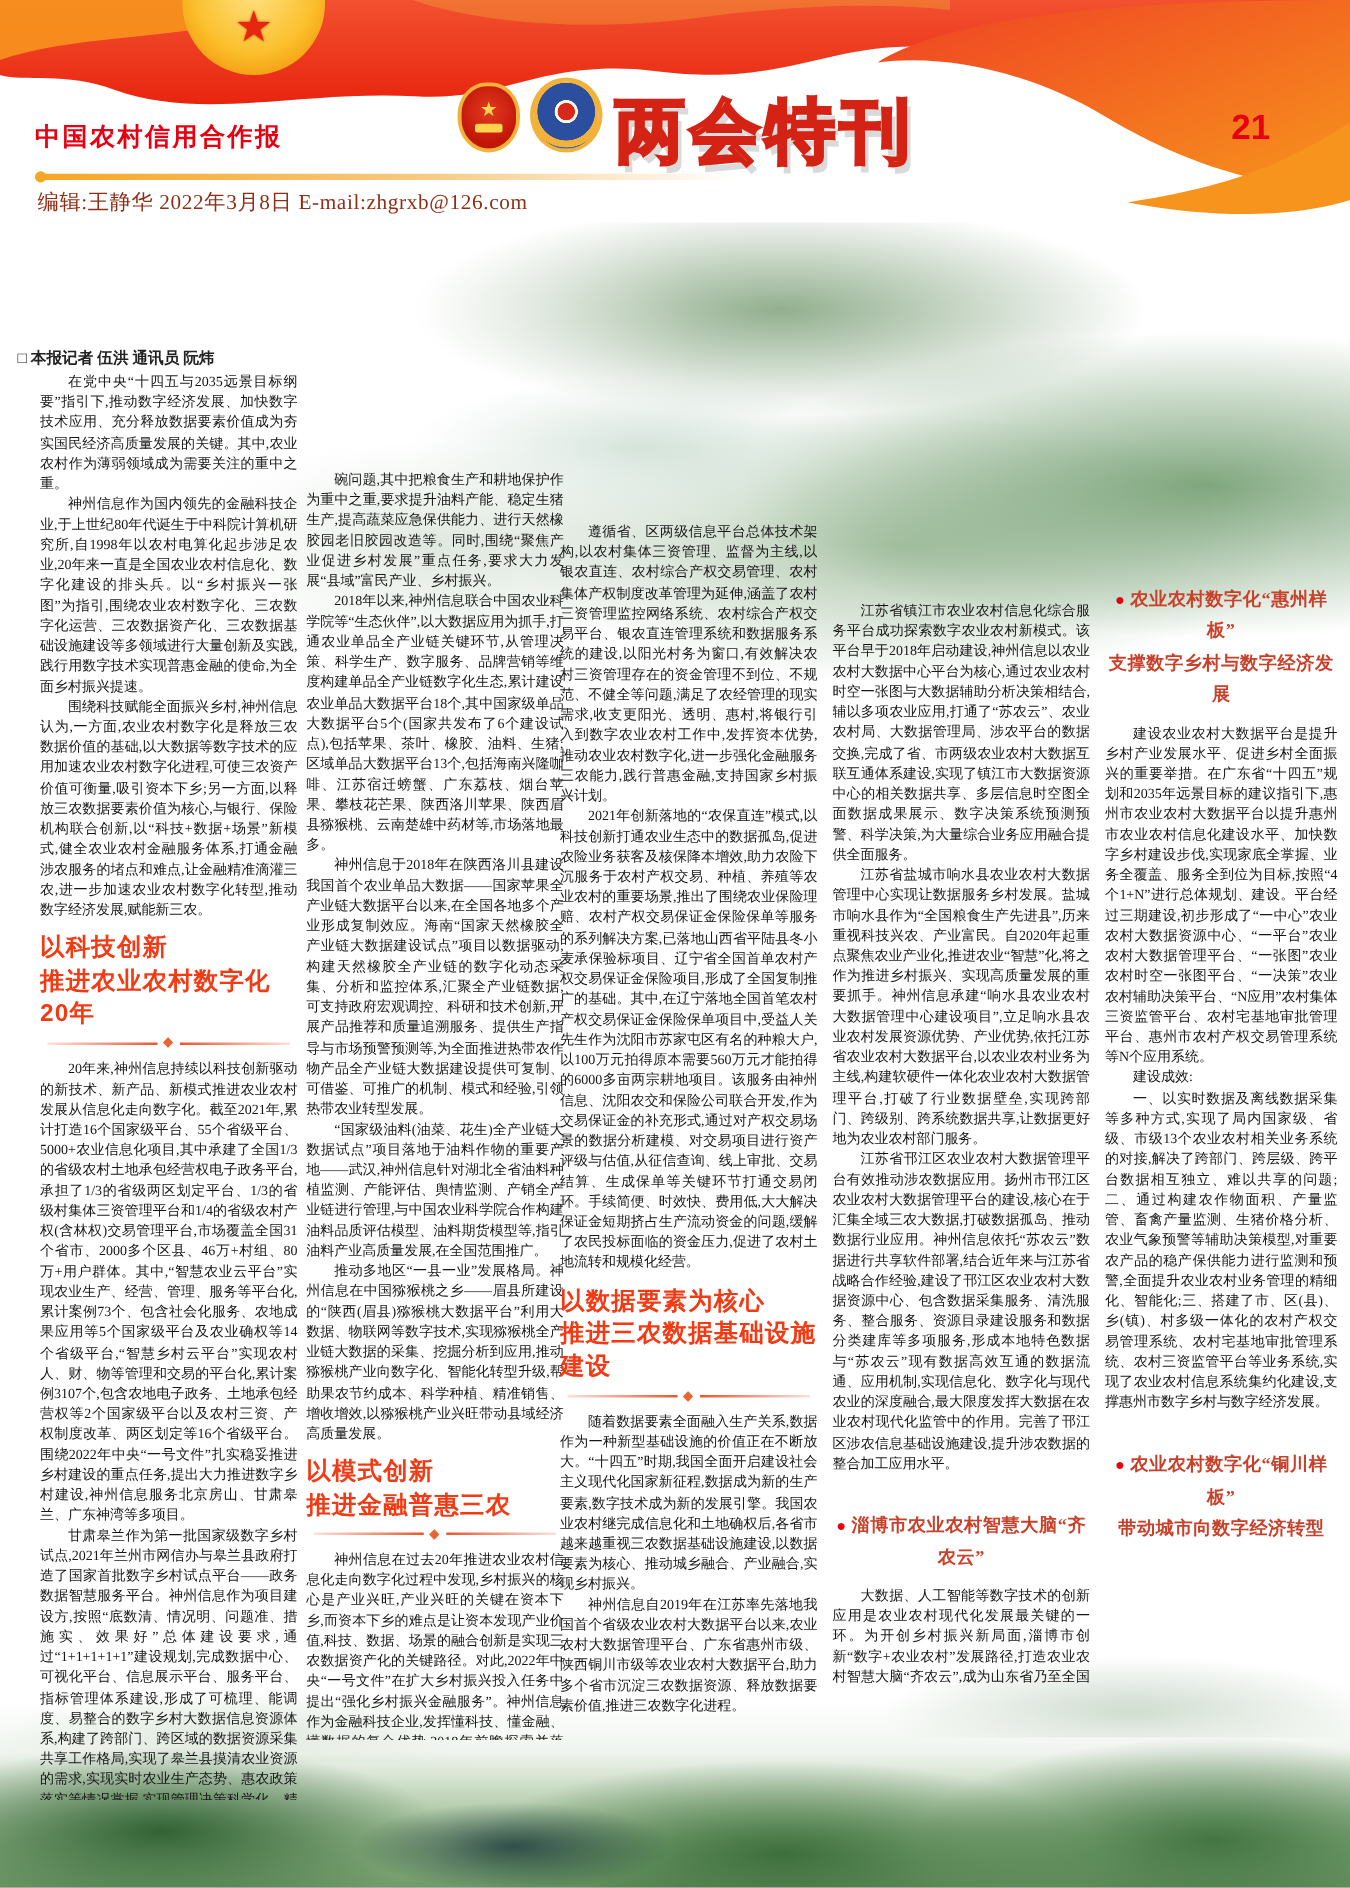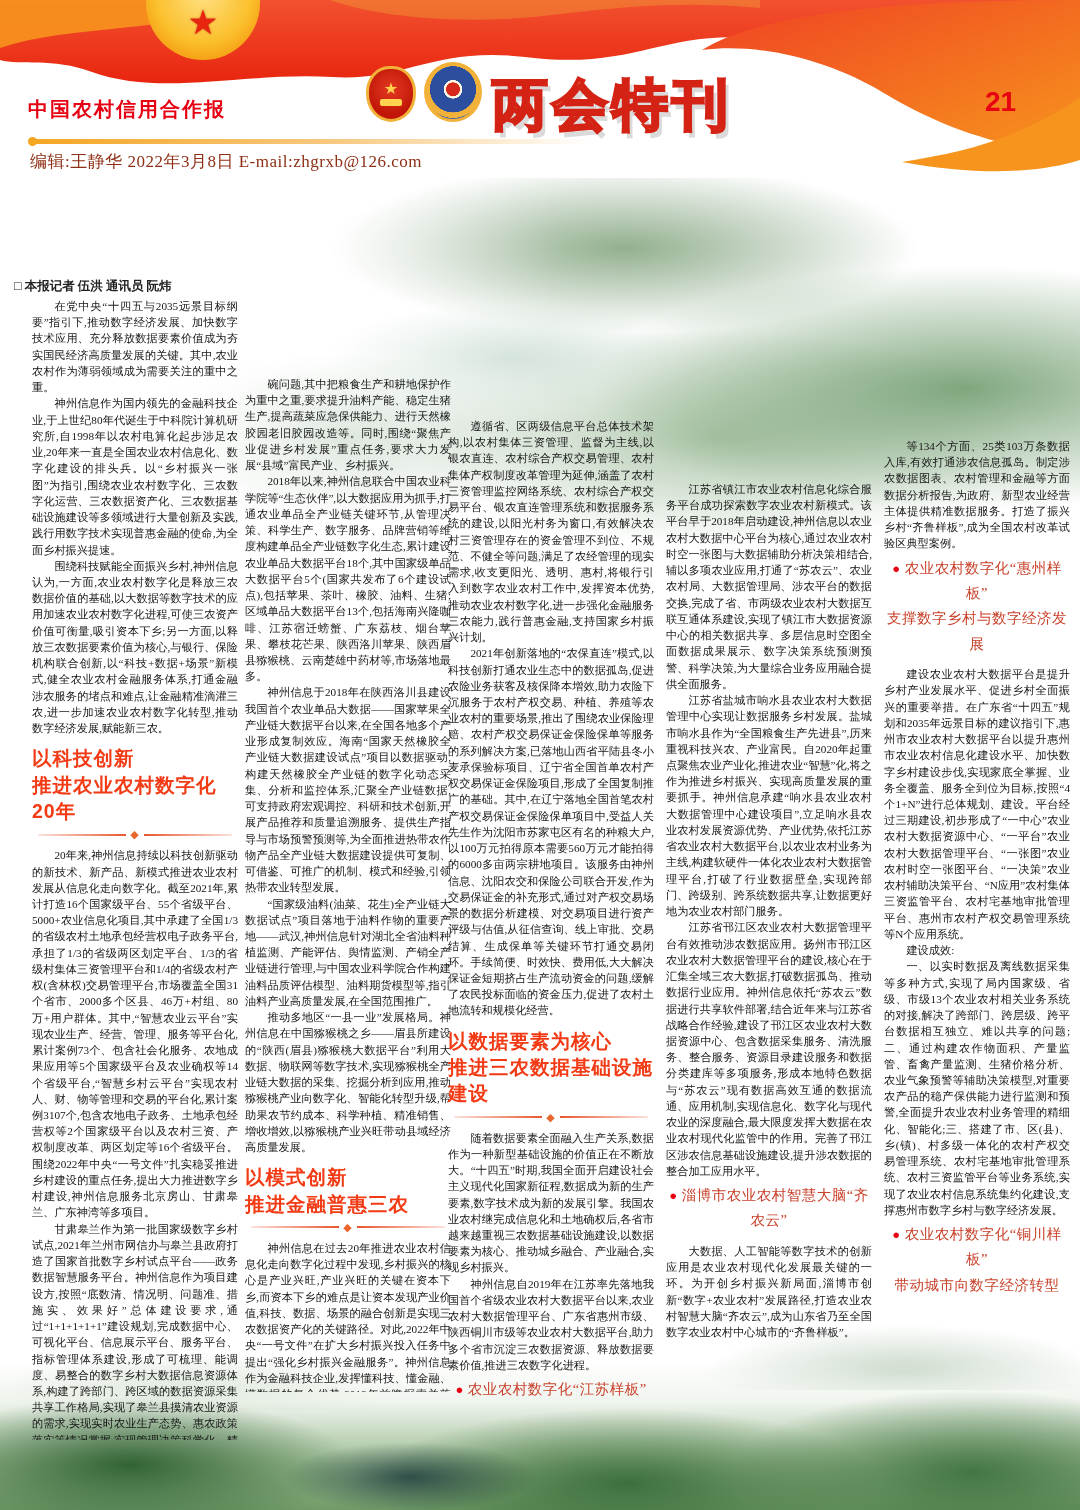--- a/index.html
+++ b/index.html
@@ -71,21 +71,21 @@
   #col3{left:448px;top:418px;width:206px;height:986px;}
   #col4{left:666px;top:481px;width:206px;height:868px;}
   #col5{left:884px;top:438px;width:186px;height:876px;}
   .body-p{margin:0;text-indent:2em;}
   .section-heading{margin:9px 0 7px;font-family:"Liberation Sans","DejaVu Sans",sans-serif;
     font-weight:900;font-size:19.5px;line-height:1.35;color:#f23a14;text-align:left;text-indent:0;letter-spacing:1px;}
   .divider{display:flex;align-items:center;margin:5px 6px 4px;}
   .divider .dline{flex:1;height:2px;background:linear-gradient(90deg,rgba(242,58,20,.15),#e8572e);}
   .divider .dline:last-child{background:linear-gradient(90deg,#e8572e,rgba(242,58,20,.15));}
   .divider .diamond{color:#e8672e;font-size:11px;margin:0 4px;line-height:1;}
-  .bullet-heading{margin:4px 0 9px;font-weight:400;font-size:14.5px;line-height:1.75;color:#c8412a;
+  .bullet-heading{margin:30px 0 9px;font-weight:700;font-size:14.5px;line-height:1.75;color:#c8412a;
     text-align:center;letter-spacing:.5px;}
   .bullet-heading .dot{color:#e60012;font-size:13px;margin-right:4px;}
 </style>
 </head>
 <body>
 
 <div id="page">
 
   <div class="photo" id="photo-hero"></div>
   <div class="photo" id="photo-left-mist"></div>
@@ -181,21 +181,20 @@
   <div class="column" id="col4">
       <p class="body-p">江苏省镇江市农业农村信息化综合服务平台成功探索数字农业农村新模式。该平台早于2018年启动建设,神州信息以农业农村大数据中心平台为核心,通过农业农村时空一张图与大数据辅助分析决策相结合,辅以多项农业应用,打通了“苏农云”、农业农村局、大数据管理局、涉农平台的数据交换,完成了省、市两级农业农村大数据互联互通体系建设,实现了镇江市大数据资源中心的相关数据共享、多层信息时空图全面数据成果展示、数字决策系统预测预警、科学决策,为大量综合业务应用融合提供全面服务。</p>
       <p class="body-p">江苏省盐城市响水县农业农村大数据管理中心实现让数据服务乡村发展。盐城市响水县作为“全国粮食生产先进县”,历来重视科技兴农、产业富民。自2020年起重点聚焦农业产业化,推进农业“智慧”化,将之作为推进乡村振兴、实现高质量发展的重要抓手。神州信息承建“响水县农业农村大数据管理中心建设项目”,立足响水县农业农村发展资源优势、产业优势,依托江苏省农业农村大数据平台,以农业农村业务为主线,构建软硬件一体化农业农村大数据管理平台,打破了行业数据壁垒,实现跨部门、跨级别、跨系统数据共享,让数据更好地为农业农村部门服务。</p>
       <p class="body-p">江苏省邗江区农业农村大数据管理平台有效推动涉农数据应用。扬州市邗江区农业农村大数据管理平台的建设,核心在于汇集全域三农大数据,打破数据孤岛、推动数据行业应用。神州信息依托“苏农云”数据进行共享软件部署,结合近年来与江苏省战略合作经验,建设了邗江区农业农村大数据资源中心、包含数据采集服务、清洗服务、整合服务、资源目录建设服务和数据分类建库等多项服务,形成本地特色数据与“苏农云”现有数据高效互通的数据流通、应用机制,实现信息化、数字化与现代农业的深度融合,最大限度发挥大数据在农业农村现代化监管中的作用。完善了邗江区涉农信息基础设施建设,提升涉农数据的整合加工应用水平。</p>
       <div class="bullet-heading">
         <div><span class="dot">●</span>淄博市农业农村智慧大脑“齐农云”</div>
       </div>
       <p class="body-p">大数据、人工智能等数字技术的创新应用是农业农村现代化发展最关键的一环。为开创乡村振兴新局面,淄博市创新“数字+农业农村”发展路径,打造农业农村智慧大脑“齐农云”,成为山东省乃至全国数字农业农村中心城市的“齐鲁样板”。</p>
     </div>
   <div class="column" id="col5">
-      <p class="body-p">等134个方面、25类103万条数据入库,有效打通涉农信息孤岛。制定涉农数据图表、农村管理和金融等方面数据分析报告,为政府、新型农业经营主体提供精准数据服务。打造了振兴乡村“齐鲁样板”,成为全国农村改革试验区典型案例。</p>
       <div class="bullet-heading">
         <div><span class="dot">●</span>农业农村数字化“惠州样板”</div>
         <div>支撑数字乡村与数字经济发展</div>
       </div>
       <p class="body-p">建设农业农村大数据平台是提升乡村产业发展水平、促进乡村全面振兴的重要举措。在广东省“十四五”规划和2035年远景目标的建议指引下,惠州市农业农村大数据平台以提升惠州市农业农村信息化建设水平、加快数字乡村建设步伐,实现家底全掌握、业务全覆盖、服务全到位为目标,按照“4个1+N”进行总体规划、建设。平台经过三期建设,初步形成了“一中心”农业农村大数据资源中心、“一平台”农业农村大数据管理平台、“一张图”农业农村时空一张图平台、“一决策”农业农村辅助决策平台、“N应用”农村集体三资监管平台、农村宅基地审批管理平台、惠州市农村产权交易管理系统等N个应用系统。</p>
       <p class="body-p">建设成效:</p>
       <p class="body-p">一、以实时数据及离线数据采集等多种方式,实现了局内国家级、省级、市级13个农业农村相关业务系统的对接,解决了跨部门、跨层级、跨平台数据相互独立、难以共享的问题;二、通过构建农作物面积、产量监管、畜禽产量监测、生猪价格分析、农业气象预警等辅助决策模型,对重要农产品的稳产保供能力进行监测和预警,全面提升农业农村业务管理的精细化、智能化;三、搭建了市、区(县)、乡(镇)、村多级一体化的农村产权交易管理系统、农村宅基地审批管理系统、农村三资监管平台等业务系统,实现了农业农村信息系统集约化建设,支撑惠州市数字乡村与数字经济发展。</p>
       <div class="bullet-heading">
         <div><span class="dot">●</span>农业农村数字化“铜川样板”</div>
         <div>带动城市向数字经济转型</div>

